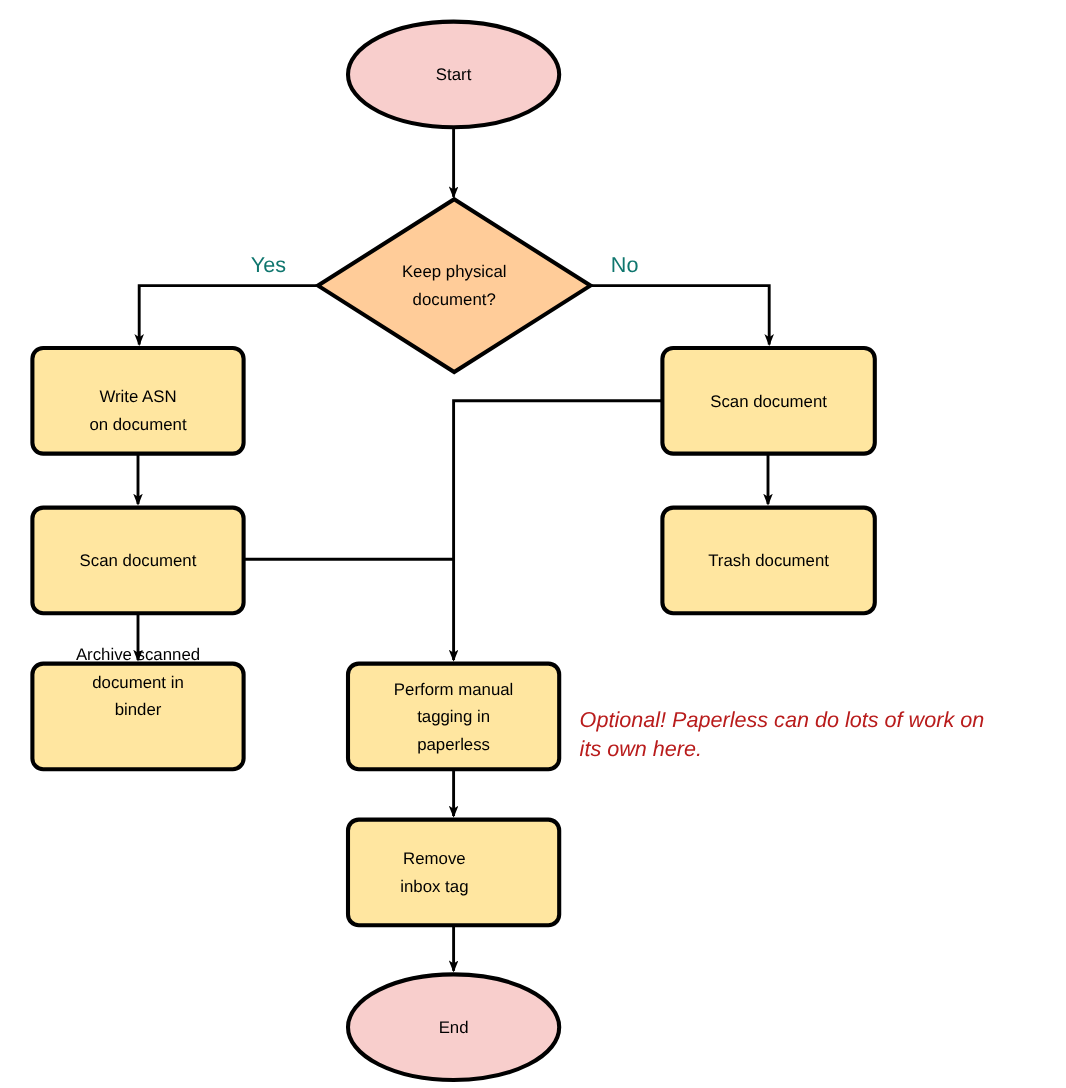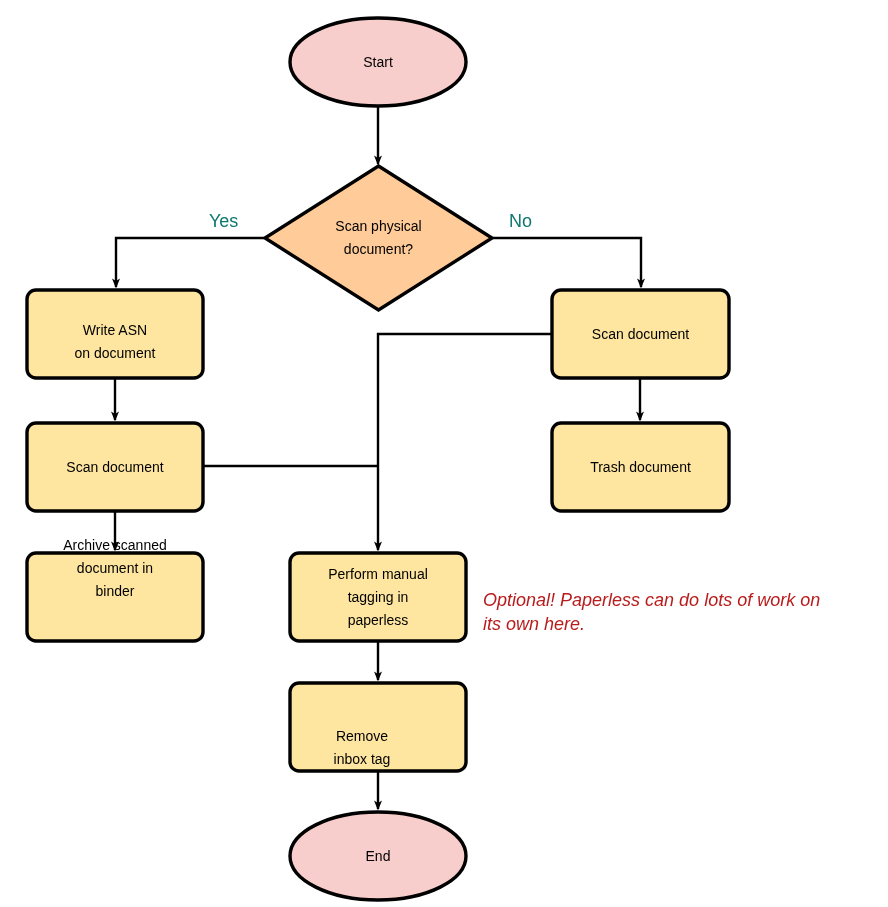--- a/index.html
+++ b/index.html
@@ -111,41 +111,41 @@
       <rect x="290" y="553" width="176" height="88" rx="9" ry="9" fill="#ffe6a0" stroke="#000000" stroke-width="3.4"></rect>
 
       <rect x="290" y="683" width="176" height="88" rx="9" ry="9" fill="#ffe6a0" stroke="#000000" stroke-width="3.4"></rect>
 
       <ellipse cx="378" cy="856" rx="88" ry="44" fill="#f8cecc" stroke="#000000" stroke-width="3.4"></ellipse>
     </g>
   </svg>
 
   <div class="node-label" style="left:290px; top:18px; width:176px; height:88px;">Start</div>
 
-  <div class="node-label" style="left:265px; top:166px; width:227px; height:144px;">Scan physical
+  <div class="node-label" style="left:265px; top:166px; width:227px; height:144px;">Keep physical
 document?</div>
 
   <div class="node-label" style="left:27px; top:290px; width:176px; height:104px;">Write ASN
 on document</div>
 
   <div class="node-label" style="left:27px; top:423px; width:176px; height:88px;">Scan document</div>
 
   <div class="node-label" style="left:27px; top:524px; width:176px; height:88px;">Archive scanned
 document in
 binder</div>
 
   <div class="node-label" style="left:552px; top:290px; width:177px; height:88px;">Scan document</div>
 
   <div class="node-label" style="left:552px; top:423px; width:177px; height:88px;">Trash document</div>
 
   <div class="node-label" style="left:290px; top:553px; width:176px; height:88px;border-radius:16px;">Perform manual
 tagging in
 paperless</div>
 
-  <div class="node-label" style="left:290px; top:704px; width:144px; height:88px;">Remove
+  <div class="node-label" style="left:290px; top:683px; width:144px; height:88px;">Remove
 inbox tag</div>
 
   <div class="node-label" style="left:290px; top:812px; width:176px; height:88px;">End</div>
 
   <div class="edge-label" style="left:209px; top:211px;">Yes</div>
 
   <div class="edge-label" style="left:509px; top:211px;">No</div>
 
   <div class="note" style="left:483px; top:588px; width:400px;">Optional! Paperless can do lots of work on
 its own here.</div>

